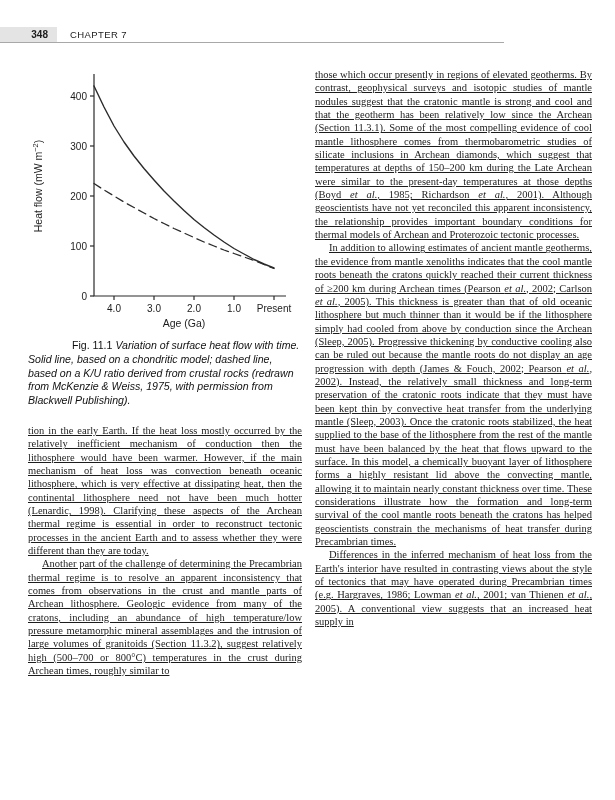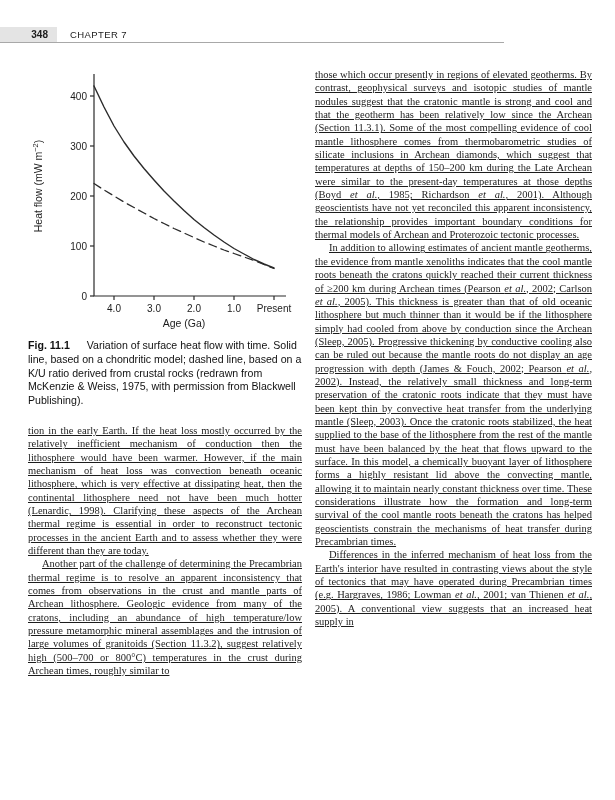--- a/index.html
+++ b/index.html
@@ -23,22 +23,22 @@
   
   figure{margin:0;padding:0;}
   .chart-svg{display:block;}
   .axis{stroke:#2b2b2b;stroke-width:1.2;fill:none;}
   .tick{font:10px "Liberation Sans", sans-serif;fill:#1c1c1c;}
   .lab{font:10.5px "Liberation Sans", sans-serif;fill:#1c1c1c;}
   .curve{fill:none;stroke:#2b2b2b;stroke-width:1.4;stroke-linejoin:round;stroke-linecap:round;}
   .curve.dashed{stroke-dasharray:8 5;stroke-width:1.3;}
   figcaption{margin-top:9px;font-family:"Liberation Sans", sans-serif;font-size:10.6px;
              line-height:13.8px;text-align:left;color:#111;}
-  .cap-label{font-weight:bold;font-style:normal;}
-  .cap-text{margin-left:14px;}
+  .cap-label{font-weight:normal;font-style:normal;margin-left:44px;}
+  .cap-text{font-style:italic;}
 </style>
 </head>
 <body>
 
 <div class="page">
 
   <div class="header">
     <div class="pagenum-box">
       <span>348</span>
     </div>

